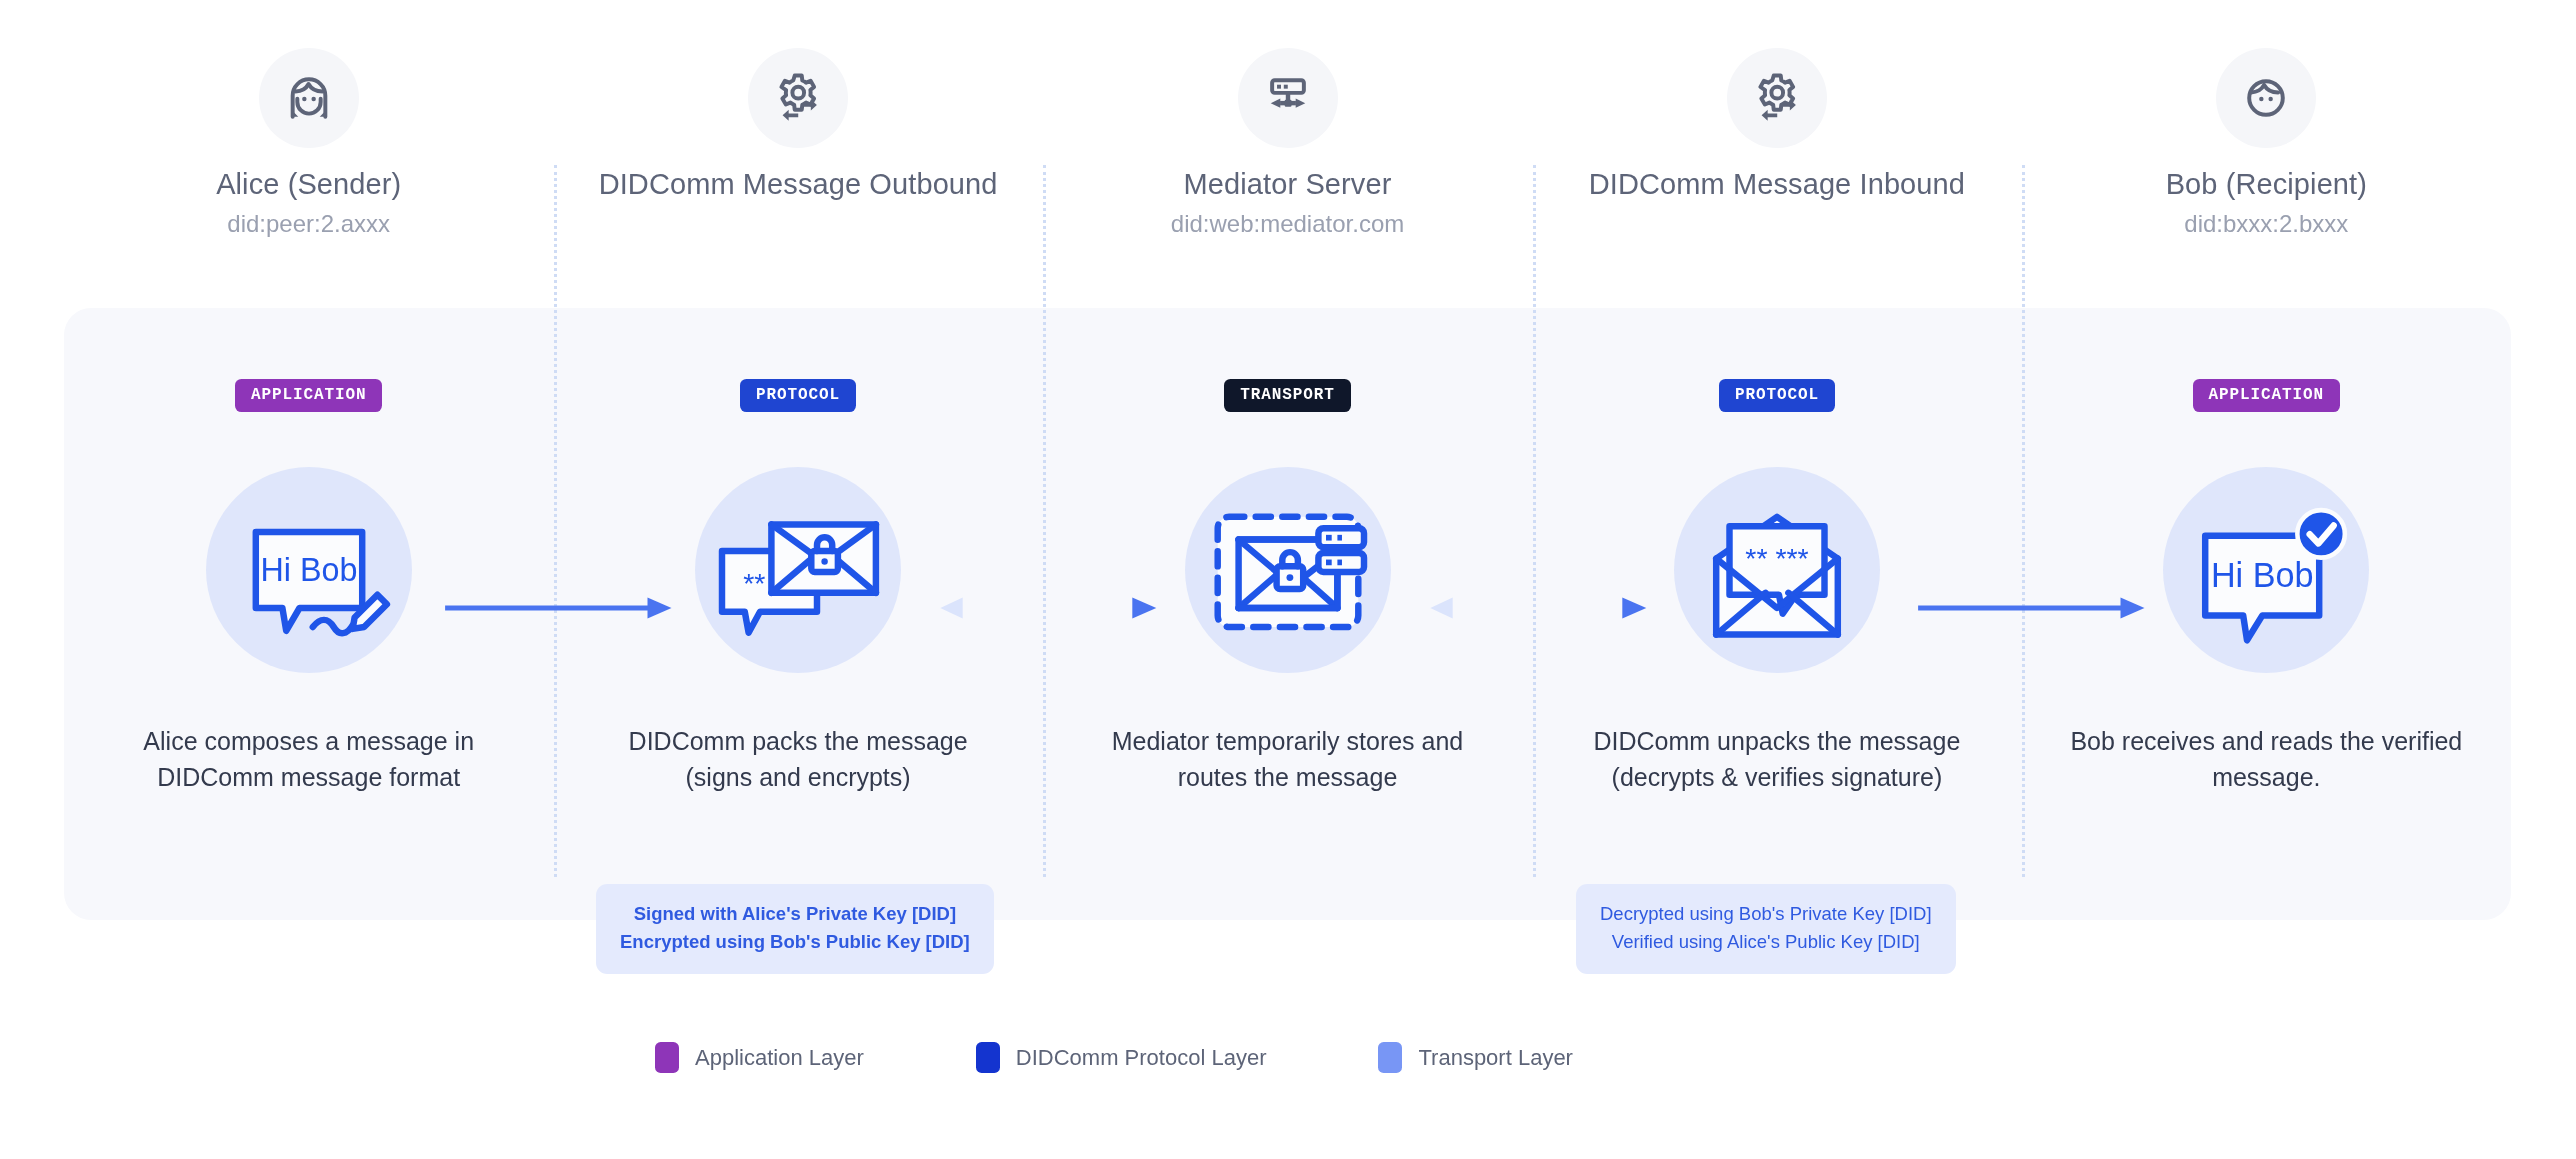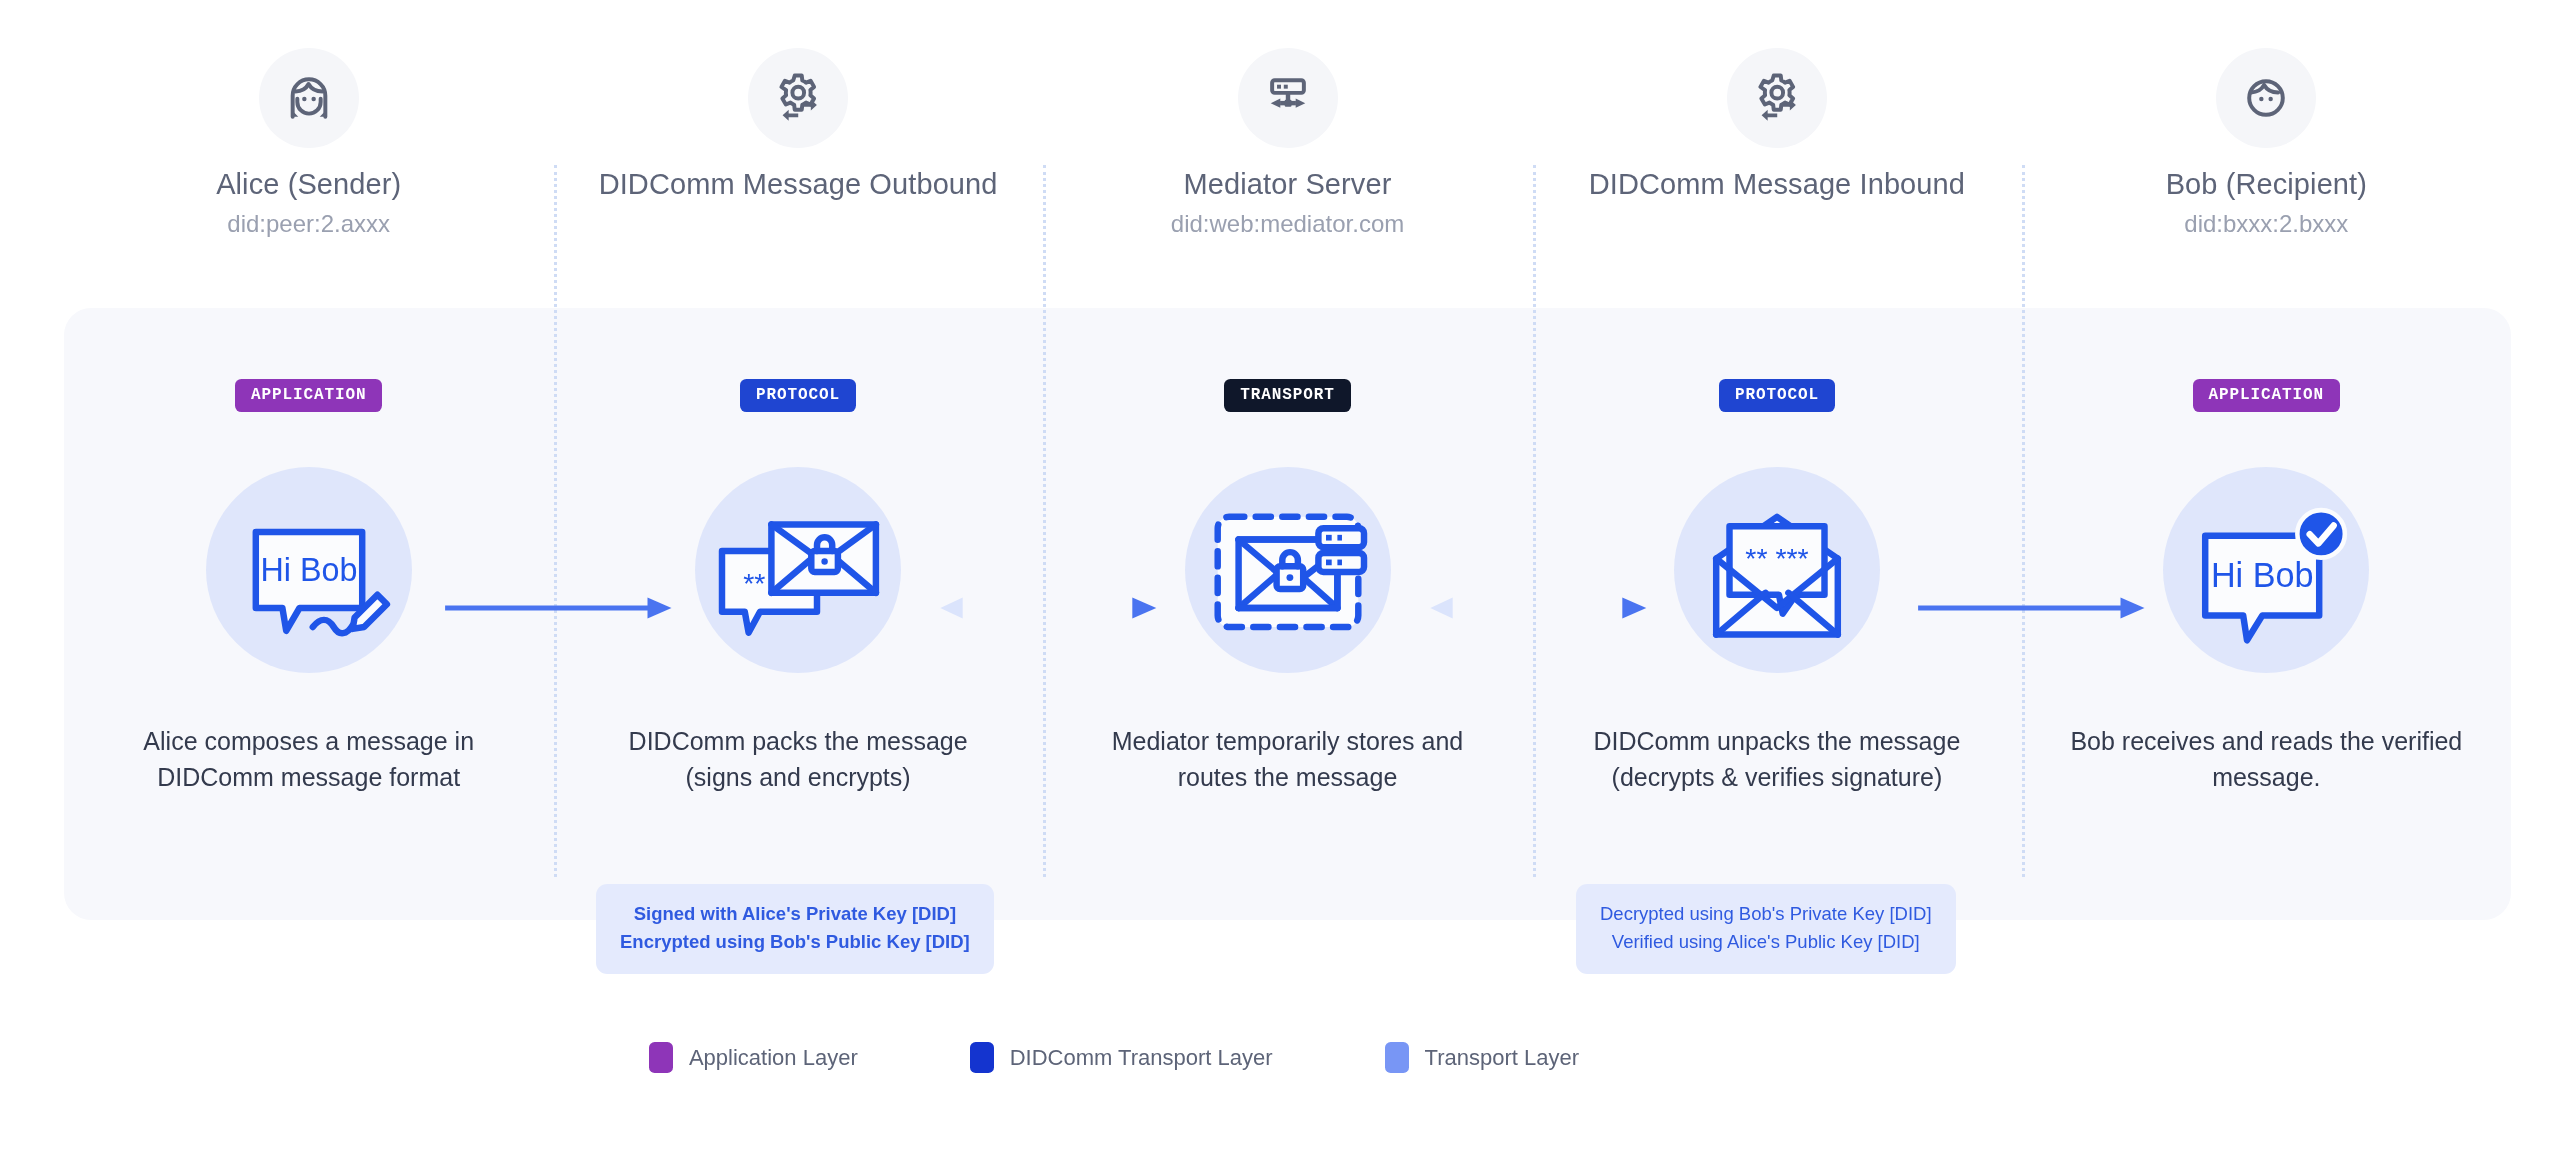--- a/index.html
+++ b/index.html
@@ -346,21 +346,21 @@
     <div>Verified using Alice's Public Key [DID]</div>
   </div>
 
   <div class="legend">
     <div class="legend-item">
       <div class="legend-swatch" style="background:#8e35b8;"></div>
       <div class="legend-label">Application Layer</div>
     </div>
     <div class="legend-item">
       <div class="legend-swatch" style="background:#1434cf;"></div>
-      <div class="legend-label">DIDComm Transport Layer</div>
+      <div class="legend-label">DIDComm Protocol Layer</div>
     </div>
     <div class="legend-item">
       <div class="legend-swatch" style="background:#7896f5;"></div>
       <div class="legend-label">Transport Layer</div>
     </div>
   </div>
 
 </div>
 
 

